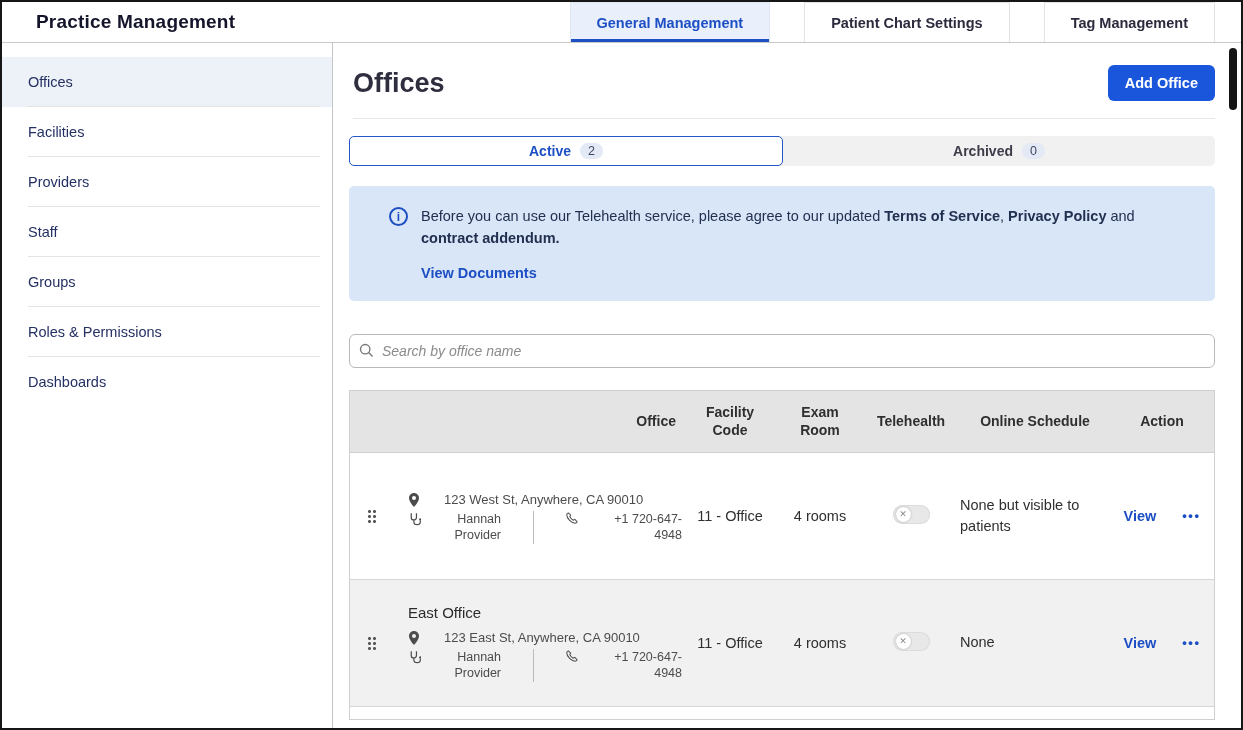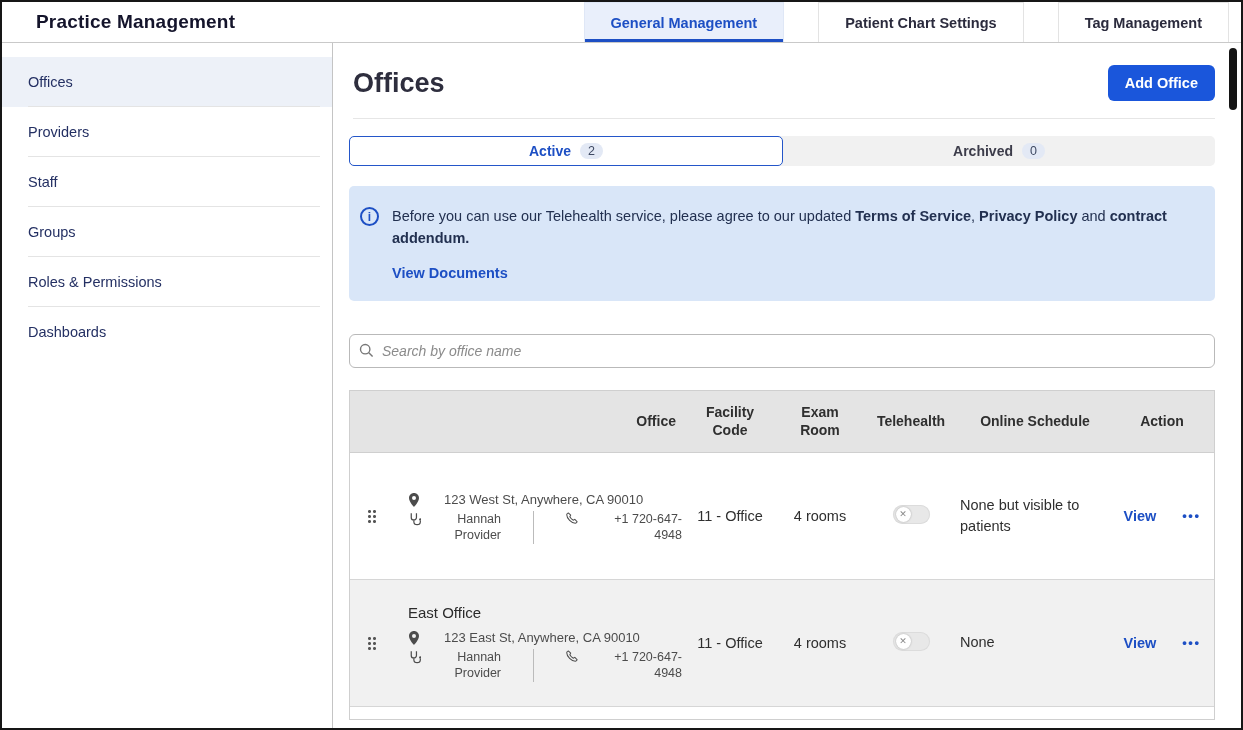--- a/index.html
+++ b/index.html
@@ -2,21 +2,21 @@
 <html><head>
 <meta charset="utf-8">
 <style>
   * { box-sizing: border-box; }
   body { margin: 0; background: #fff; font-family: "Liberation Sans", sans-serif; }
   .window { position: relative; width: 1243px; height: 730px; border: 2px solid #161616; background: #fff; overflow: hidden; }
 
   
   header { height: 41px; display: flex; align-items: stretch; border-bottom: 1px solid #c9c9c9; background: #fff; }
   .app-title { font-size: 19px; font-weight: 700; color: #14142b; margin: auto 0; padding-left: 34px; letter-spacing: .2px; }
-  nav { margin-left: auto; display: flex; gap: 34px; padding-right: 12px; }
+  nav { margin-left: auto; display: flex; gap: 34px; padding-right: 26px; }
   .top-tab { display: flex; align-items: center; justify-content: center; padding: 0 26px; font-size: 14.5px; font-weight: 700; color: #2b2b3d; border: 1px solid #e3e3e3; border-bottom: none; background: #fff; cursor: pointer; white-space: nowrap; }
   .top-tab.active { background: #e9effb; color: #1d4fc4; border-color: #dfe7f6; box-shadow: inset 0 -3px 0 #1d4fc4; }
 
   
   .body { display: flex; height: 685px; }
   .sidebar { flex: 0 0 331px; border-right: 1px solid #c4c4c4; padding-top: 14px; }
   .side-item { position: relative; padding: 17px 26px; font-size: 14.5px; color: #243063; cursor: pointer; }
   .side-item::after { content: ""; position: absolute; left: 26px; right: 12px; bottom: 0; height: 1px; background: #e4e4e4; }
   .side-item:last-child::after { display: none; }
   .side-item.selected { background: #edf1f8; }
@@ -29,21 +29,21 @@
   .btn-primary { background: #1a56db; border: none; color: #fff; font-weight: 700; font-size: 14.5px; padding: 10px 17px; border-radius: 6px; cursor: pointer; font-family: inherit; }
   .rule { height: 1px; background: #e6e6e6; margin: 17px 0 0 4px; }
 
   
   .seg-tabs { display: flex; margin-top: 17px; background: #f1f1f1; border-radius: 5px; }
   .seg { flex: 1; display: flex; align-items: center; justify-content: center; gap: 9px; height: 30px; font-size: 14px; font-weight: 700; color: #3c3c4a; cursor: pointer; }
   .seg.active { background: #fff; border: 1px solid #2456c9; border-radius: 5px; color: #1d4fc4; }
   .badge { background: #e3e9f5; border-radius: 9px; padding: 1px 8px; font-size: 12.5px; font-weight: 400; color: #3f4a63; }
 
   
-  .banner { margin-top: 20px; background: #d9e6f8; border-radius: 5px; padding: 19px 11px; display: flex; gap: 13px; }
+  .banner { margin-top: 20px; background: #d9e6f8; border-radius: 5px; padding: 19px 40px; display: flex; gap: 13px; }
   .info-icon { width: 19px; height: 19px; flex: 0 0 19px; border: 2px solid #1d4fc4; border-radius: 50%; color: #1d4fc4; font-size: 12px; font-weight: 700; display: flex; align-items: center; justify-content: center; margin-top: 2px; }
   .info-icon::after { content: "i"; }
   .banner-text { margin: 0; font-size: 14.5px; line-height: 1.55; color: #223050; max-width: 800px; }
   .banner-text b { font-weight: 700; }
   .banner-link { display: inline-block; margin-top: 15px; color: #1d4fc4; font-weight: 700; font-size: 14.5px; cursor: pointer; text-decoration: none; }
 
   
   .search-wrap { position: relative; margin-top: 33px; }
   .search-input { width: 100%; height: 34px; border: 1px solid #b9b9b9; border-radius: 6px; padding: 0 12px 0 32px; font-size: 14px; font-style: italic; color: #555; outline: none; background: #fff; font-family: inherit; }
   .search-input::placeholder { color: #8b8b8b; font-style: italic; }
@@ -91,20 +91,21 @@
       <div class="top-tab active">General Management</div>
       <div class="top-tab">Patient Chart Settings</div>
       <div class="top-tab">Tag Management</div>
     </nav>
   </header>
 
   <div class="body">
 
     <aside class="sidebar">
       <div class="side-item selected"><span>Offices</span></div>
+      <div class="side-item"><span>Facilities</span></div>
       <div class="side-item"><span>Providers</span></div>
       <div class="side-item"><span>Staff</span></div>
       <div class="side-item"><span>Groups</span></div>
       <div class="side-item"><span>Roles &amp; Permissions</span></div>
       <div class="side-item"><span>Dashboards</span></div>
     </aside>
 
     <main>
 
       <div class="title-row">

